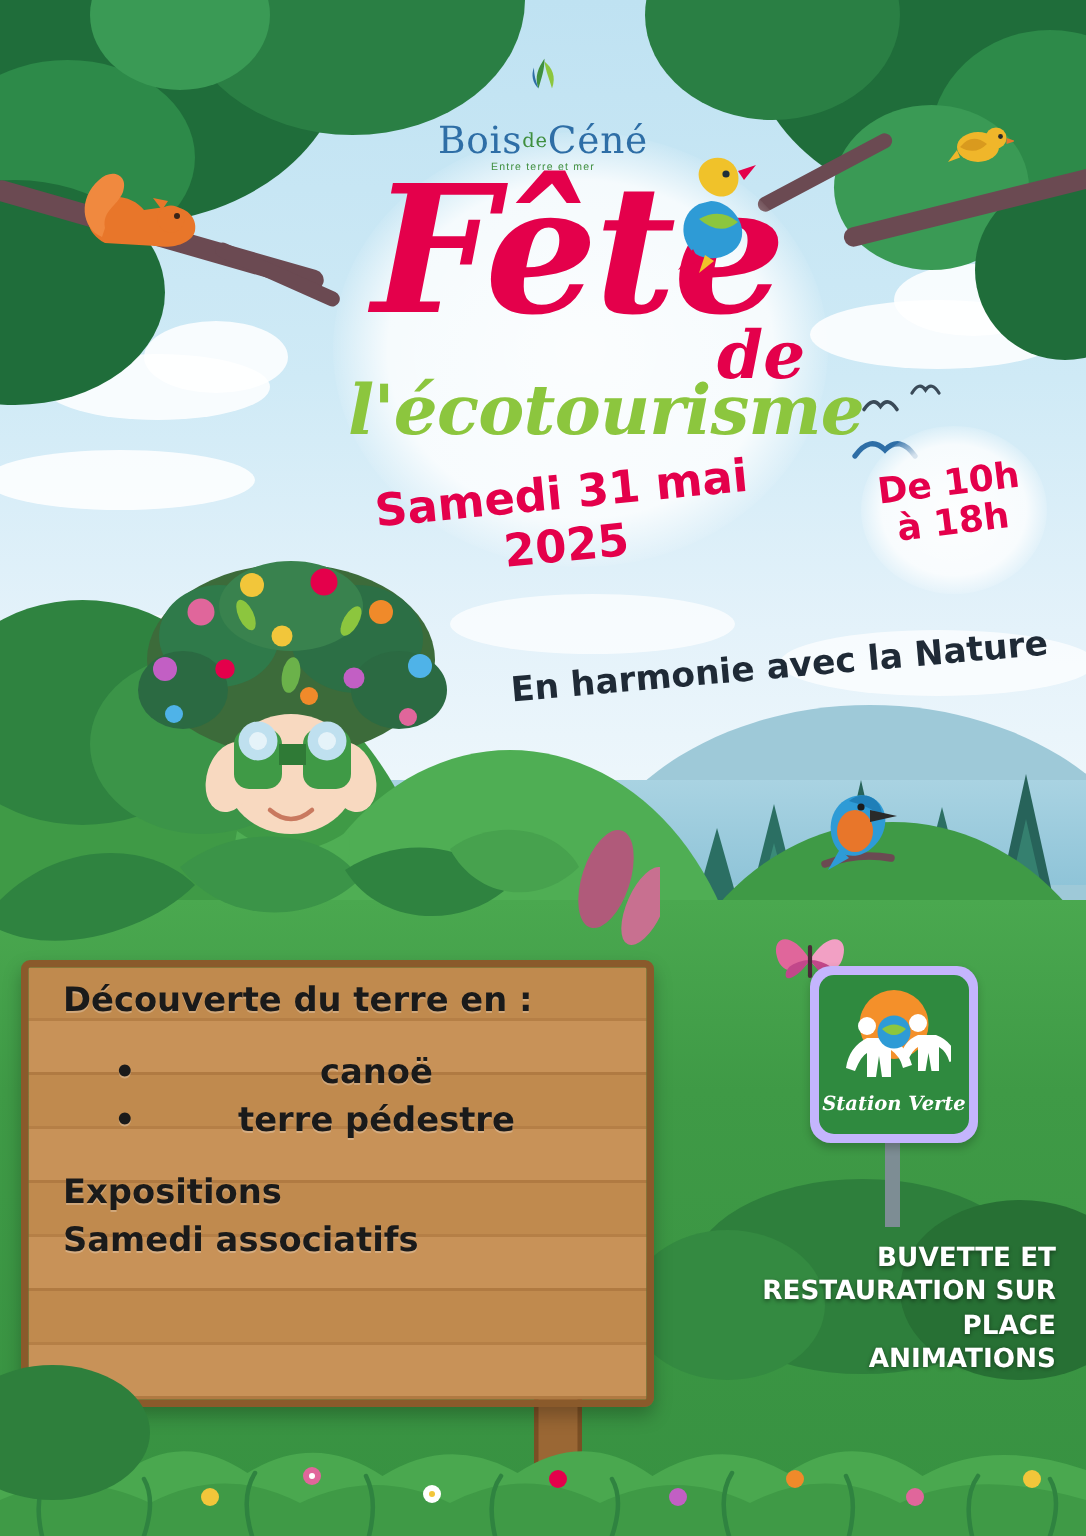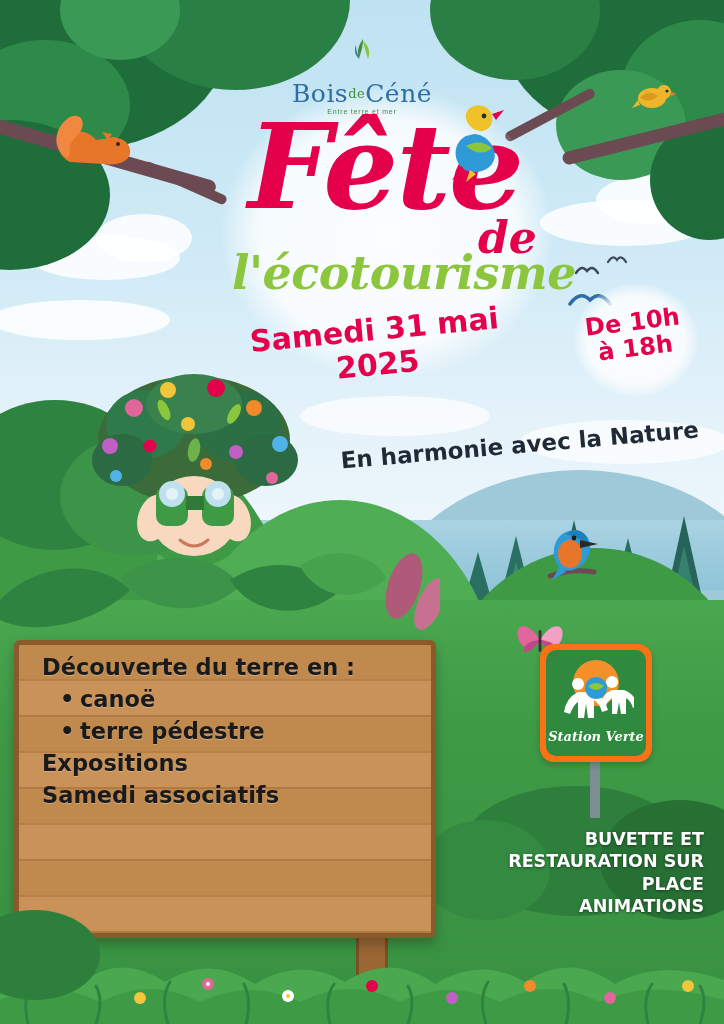--- a/index.html
+++ b/index.html
@@ -217,41 +217,42 @@
     top: 652px;
     width: 380px;
     color: #1a1a1a;
     font-family: "DejaVu Sans", sans-serif;
     font-weight: bold;
     font-size: 22.5px;
     line-height: 1.42;
     text-shadow: 0 1px 0 rgba(255,255,255,.25);
   }
   .sign-text ul {
-    margin: 0;
+    margin: 16px;
     padding-left: 38px;
     list-style: none;
+    text-align: center;
   }
   .sign-text li {
     position: relative;
   }
   .sign-text li::before {
     content: "•";
     position: absolute;
     left: -20px;
   }
 
   
   .sv-sign {
     position: absolute;
     left: 540px;
     top: 644px;
     width: 112px;
     height: 118px;
-    background: #f97316;
+    background: #c4b5fd;
     border-radius: 14px;
     box-shadow: 0 3px 6px rgba(0,0,0,.2);
   }
   .sv-inner {
     position: absolute;
     left: 6px; top: 6px;
     width: 100px; height: 106px;
     background: #2f8a3f;
     border-radius: 10px;
     overflow: hidden;

